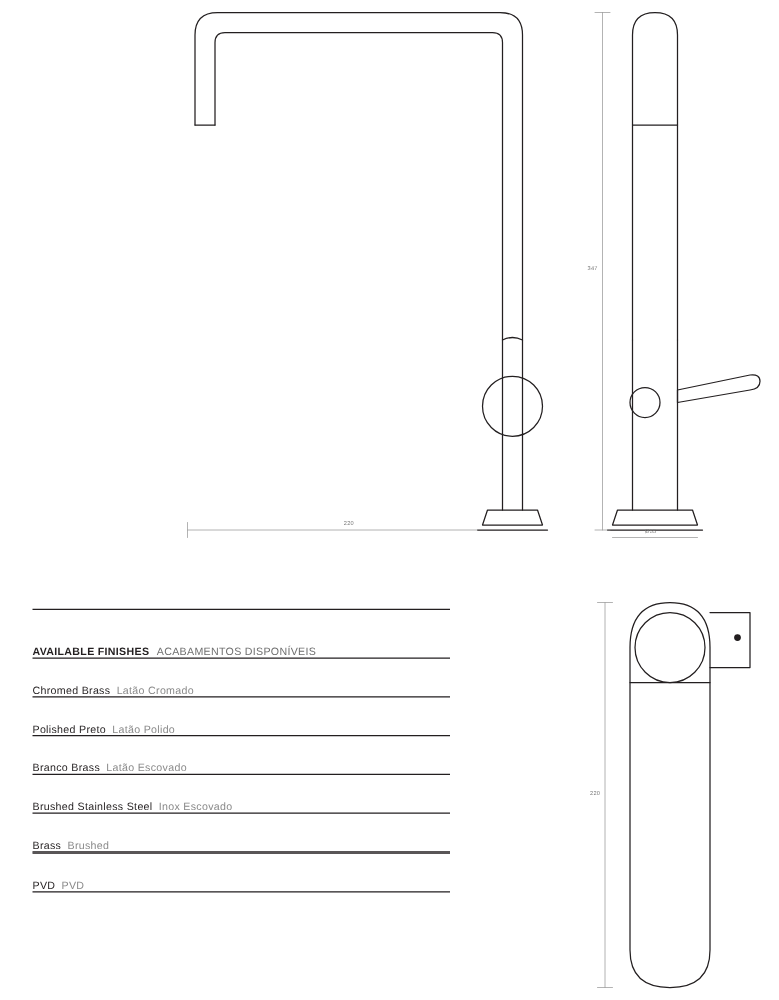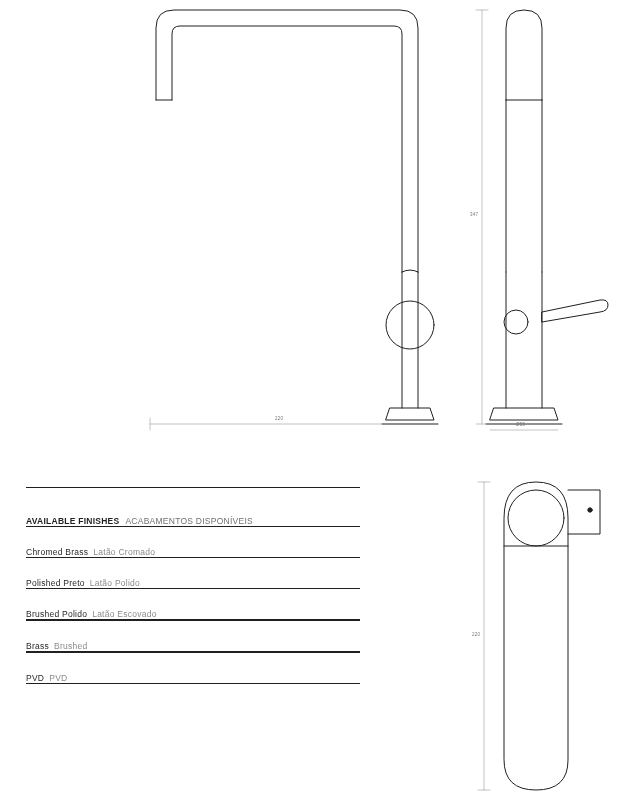--- a/index.html
+++ b/index.html
@@ -170,25 +170,29 @@
     </div>
 
     <div class="fin-rule"></div>
     <div class="fin-row">
       <span class="fin-name">Polished Preto</span>
       <span class="fin-alt">Latão Polido</span>
     </div>
 
     <div class="fin-rule"></div>
     <div class="fin-row">
-      <span class="fin-name">Brushed Polido</span>
+      <span class="fin-name">Branco Brass</span>
       <span class="fin-alt">Latão Escovado</span>
     </div>
 
     <div class="fin-rule"></div>
+    <div class="fin-row">
+      <span class="fin-name">Brushed Stainless Steel</span>
+      <span class="fin-alt">Inox Escovado</span>
+    </div>
 
     <div class="fin-rule"></div>
     <div class="fin-row">
       <span class="fin-name">Brass</span>
       <span class="fin-alt">Brushed</span>
     </div>
 
     <div class="fin-rule"></div>
 
     <div class="fin-rule"></div>

